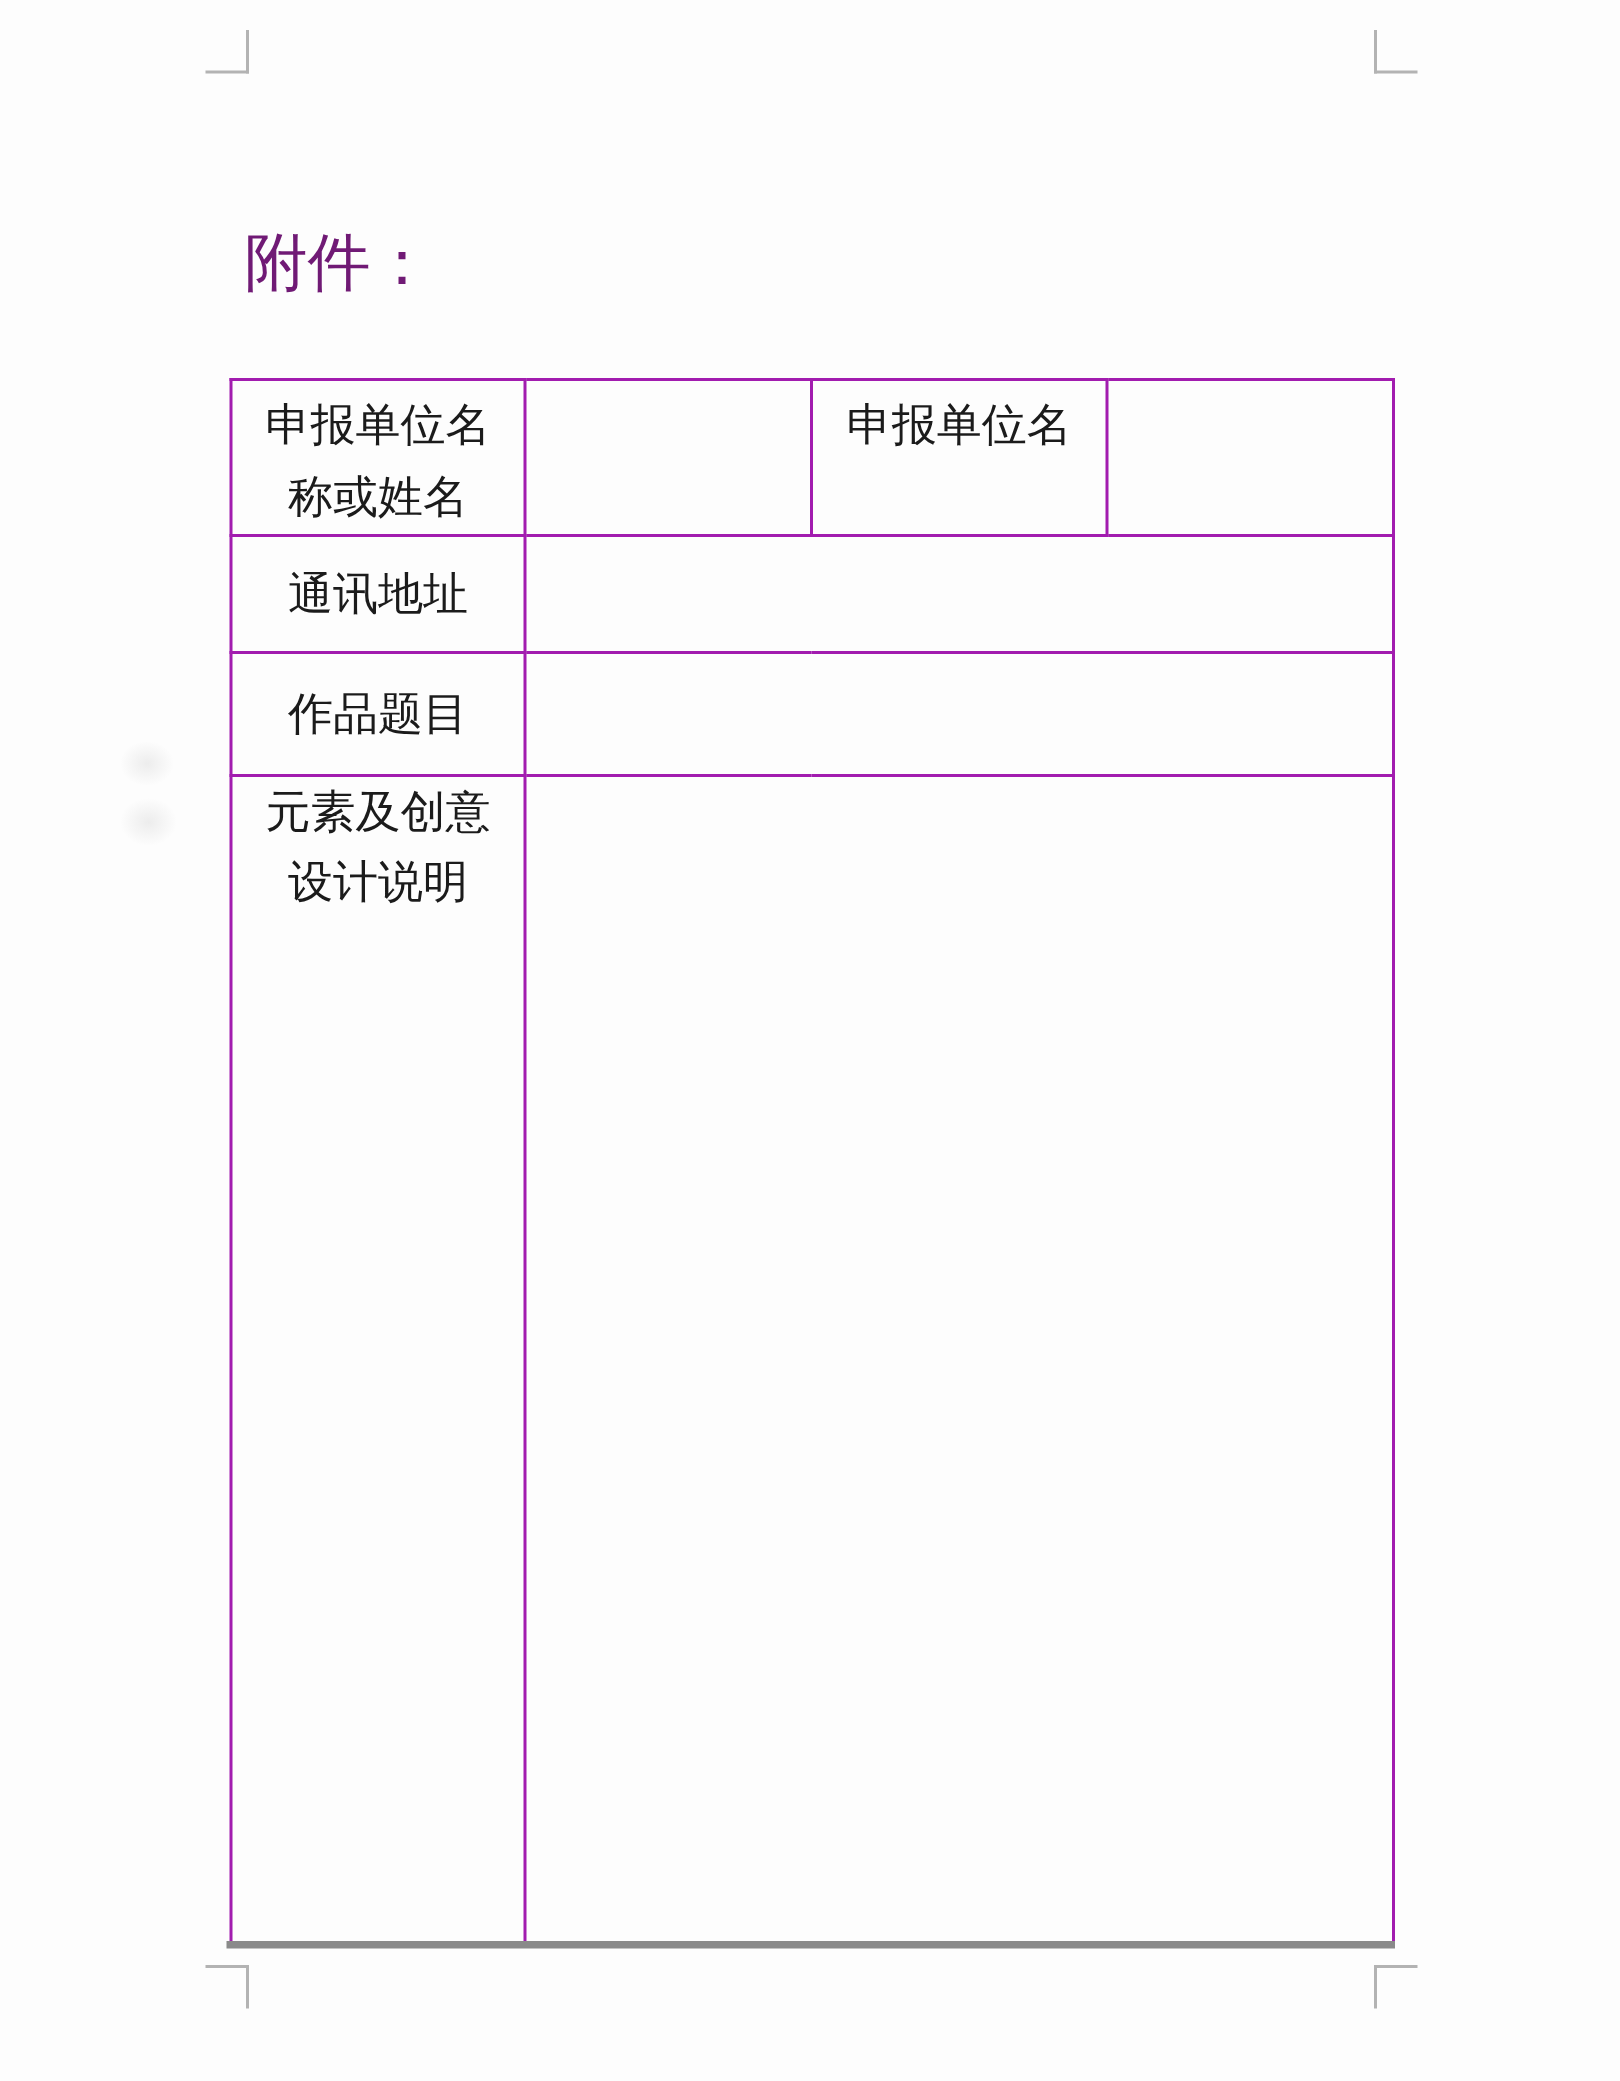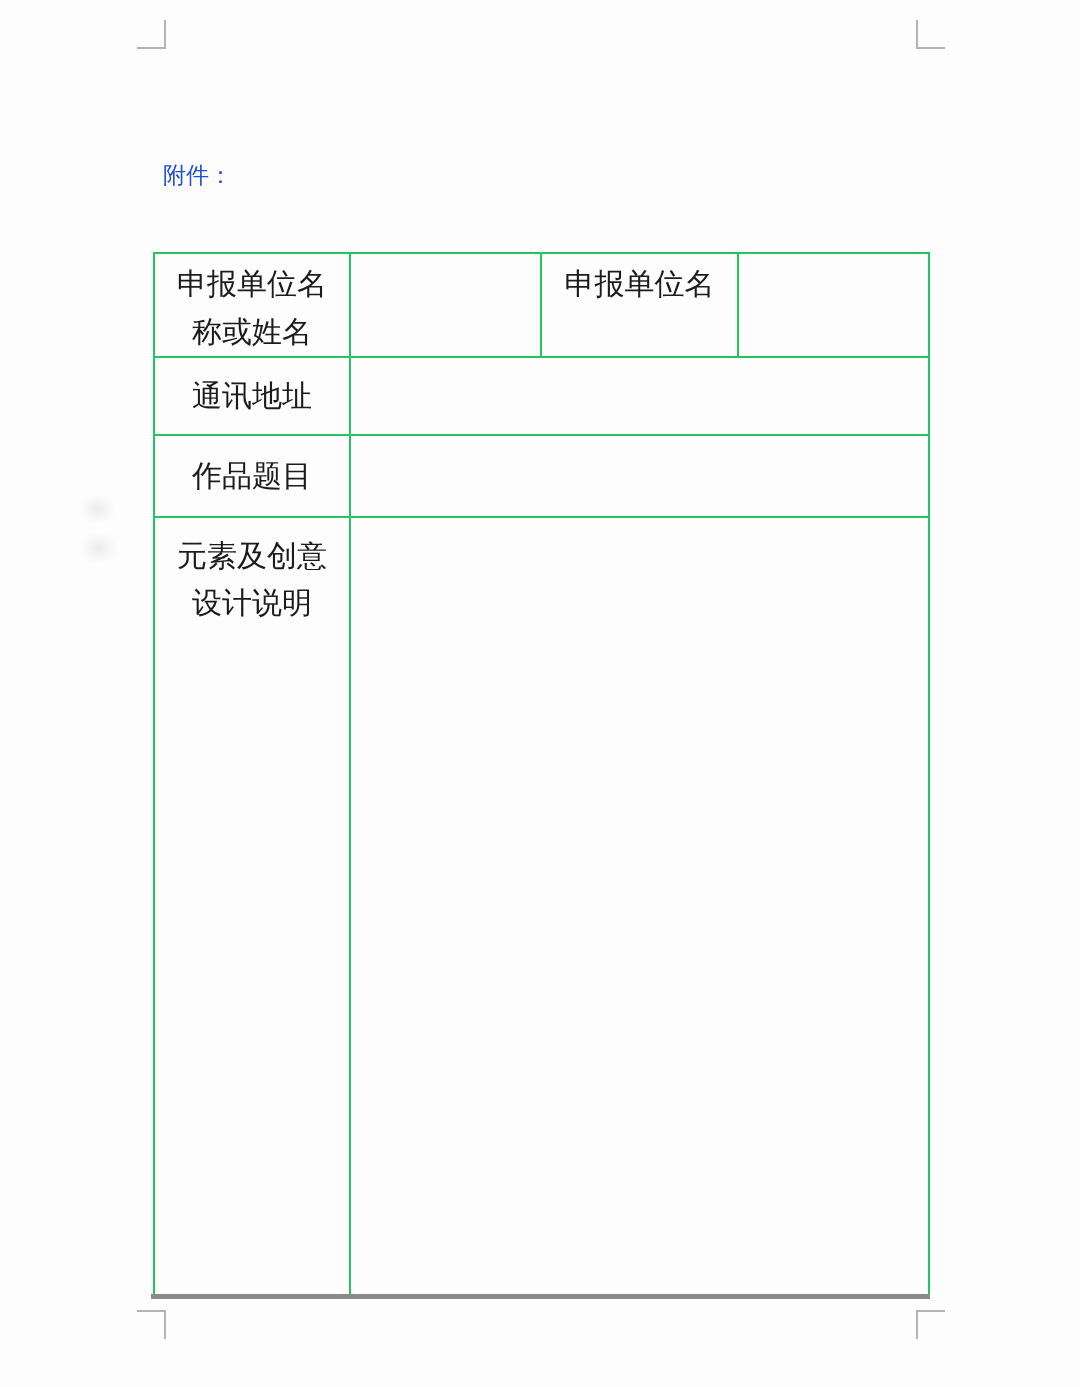--- a/index.html
+++ b/index.html
@@ -11,23 +11,23 @@
     overflow: hidden;
     font-family: "Liberation Sans", "DejaVu Sans", sans-serif;
     color: #1b1b1b;
   }
 
   
   .attachment {
     position: absolute;
     left: 163px;
     top: 156px;
-    font-size: 23px;
+    font-size: 42px;
     line-height: 38px;
-    color: #1d4ed8;
+    color: #701a75;
   }
   .doc-title {
     position: absolute;
     left: 0;
     top: 199px;
     width: 100%;
     text-align: center;
     font-size: 38px;
     line-height: 44px;
     font-weight: 700;
@@ -42,36 +42,36 @@
     top: 252px;
   }
   table.form-table {
     border-collapse: collapse;
     table-layout: fixed;
     width: 775px;
     height: 1044px;
     background: transparent;
   }
   table.form-table td {
-    border: 2px solid #22c55e;
+    border: 2px solid #a21caf;
     padding: 0;
     font-size: 30px;
     color: #1b1b1b;
     background: transparent;
   }
   td.label-cell {
     text-align: center;
     vertical-align: middle;
   }
   td.label-cell .label-text { white-space: pre-line; display: inline-block; }
   td.v-top { vertical-align: top; }
   tr.row-1 td { vertical-align: top; }
   tr.row-1 td.label-cell { padding-top: 6px; }
   tr.row-1 .label-text { line-height: 48px; }
-  tr.row-5 td.label-cell { padding-top: 14px; vertical-align: top; }
+  tr.row-5 td.label-cell { vertical-align: top; }
   tr.row-5 .label-text { line-height: 47px; }
   td.value-cell { background: transparent; }
 
   
   .table-bottom-shadow {
     position: absolute;
     left: 151px;
     top: 1294px;
     width: 779px;
     height: 5px;

